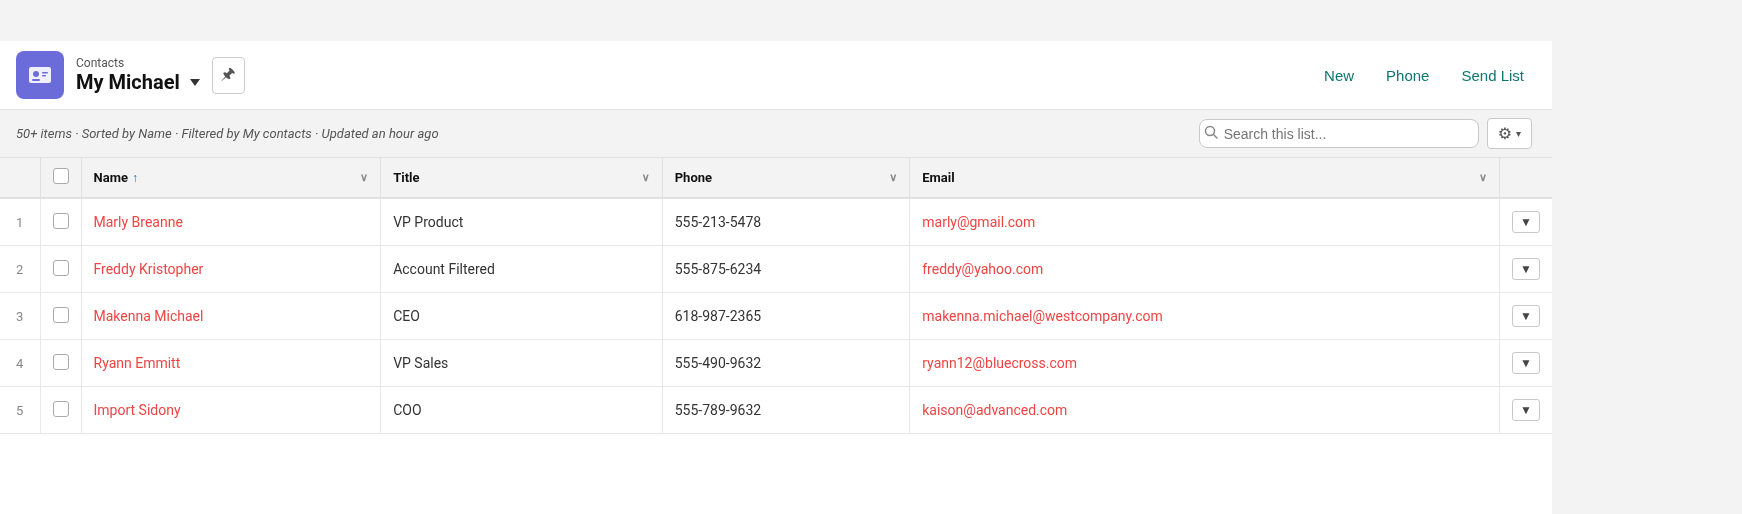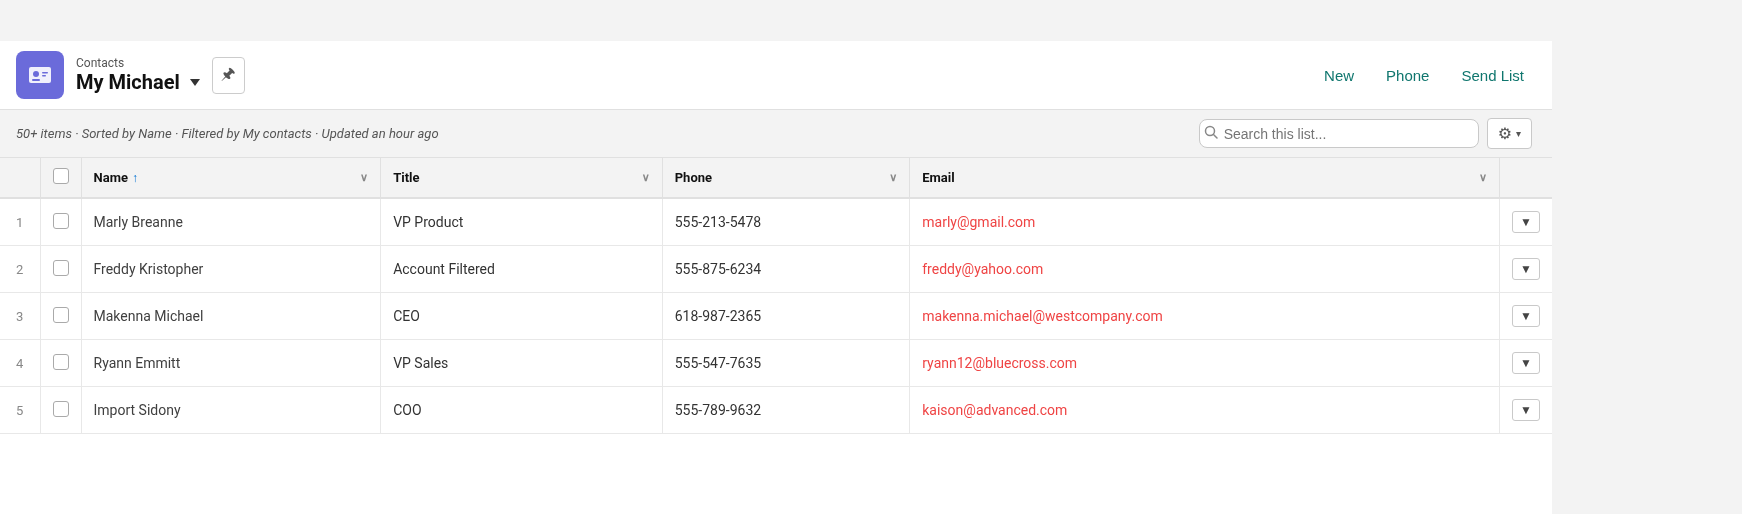--- a/index.html
+++ b/index.html
@@ -227,21 +227,21 @@
     .checkbox {
       width: 16px;
       height: 16px;
       border: 1px solid #aaa;
       border-radius: 3px;
       display: inline-block;
       background: #fff;
       cursor: pointer;
     }
     .contact-name {
-      color: #404040;
+      color: #ef4444;
       cursor: pointer;
       font-weight: 400;
     }
     .email-link {
       color: #ef4444;
       cursor: pointer;
     }
     .row-action-btn {
       background: #fff;
       border: 1px solid #c9c9c9;
@@ -430,21 +430,21 @@
     <td>
       <span class="checkbox"></span>
     </td>
     <td>
       <span class="contact-name">Ryann Emmitt</span>
     </td>
     <td>
       <span>VP Sales</span>
     </td>
     <td>
-      <span>555-547-7635</span>
+      <span>555-490-9632</span>
     </td>
     <td>
       <span class="email-link">ryann12@bluecross.com</span>
     </td>
     <td class="last-col">
       <button class="row-action-btn">▼</button>
     </td>
   </tr>
           <tr>
     <td>

